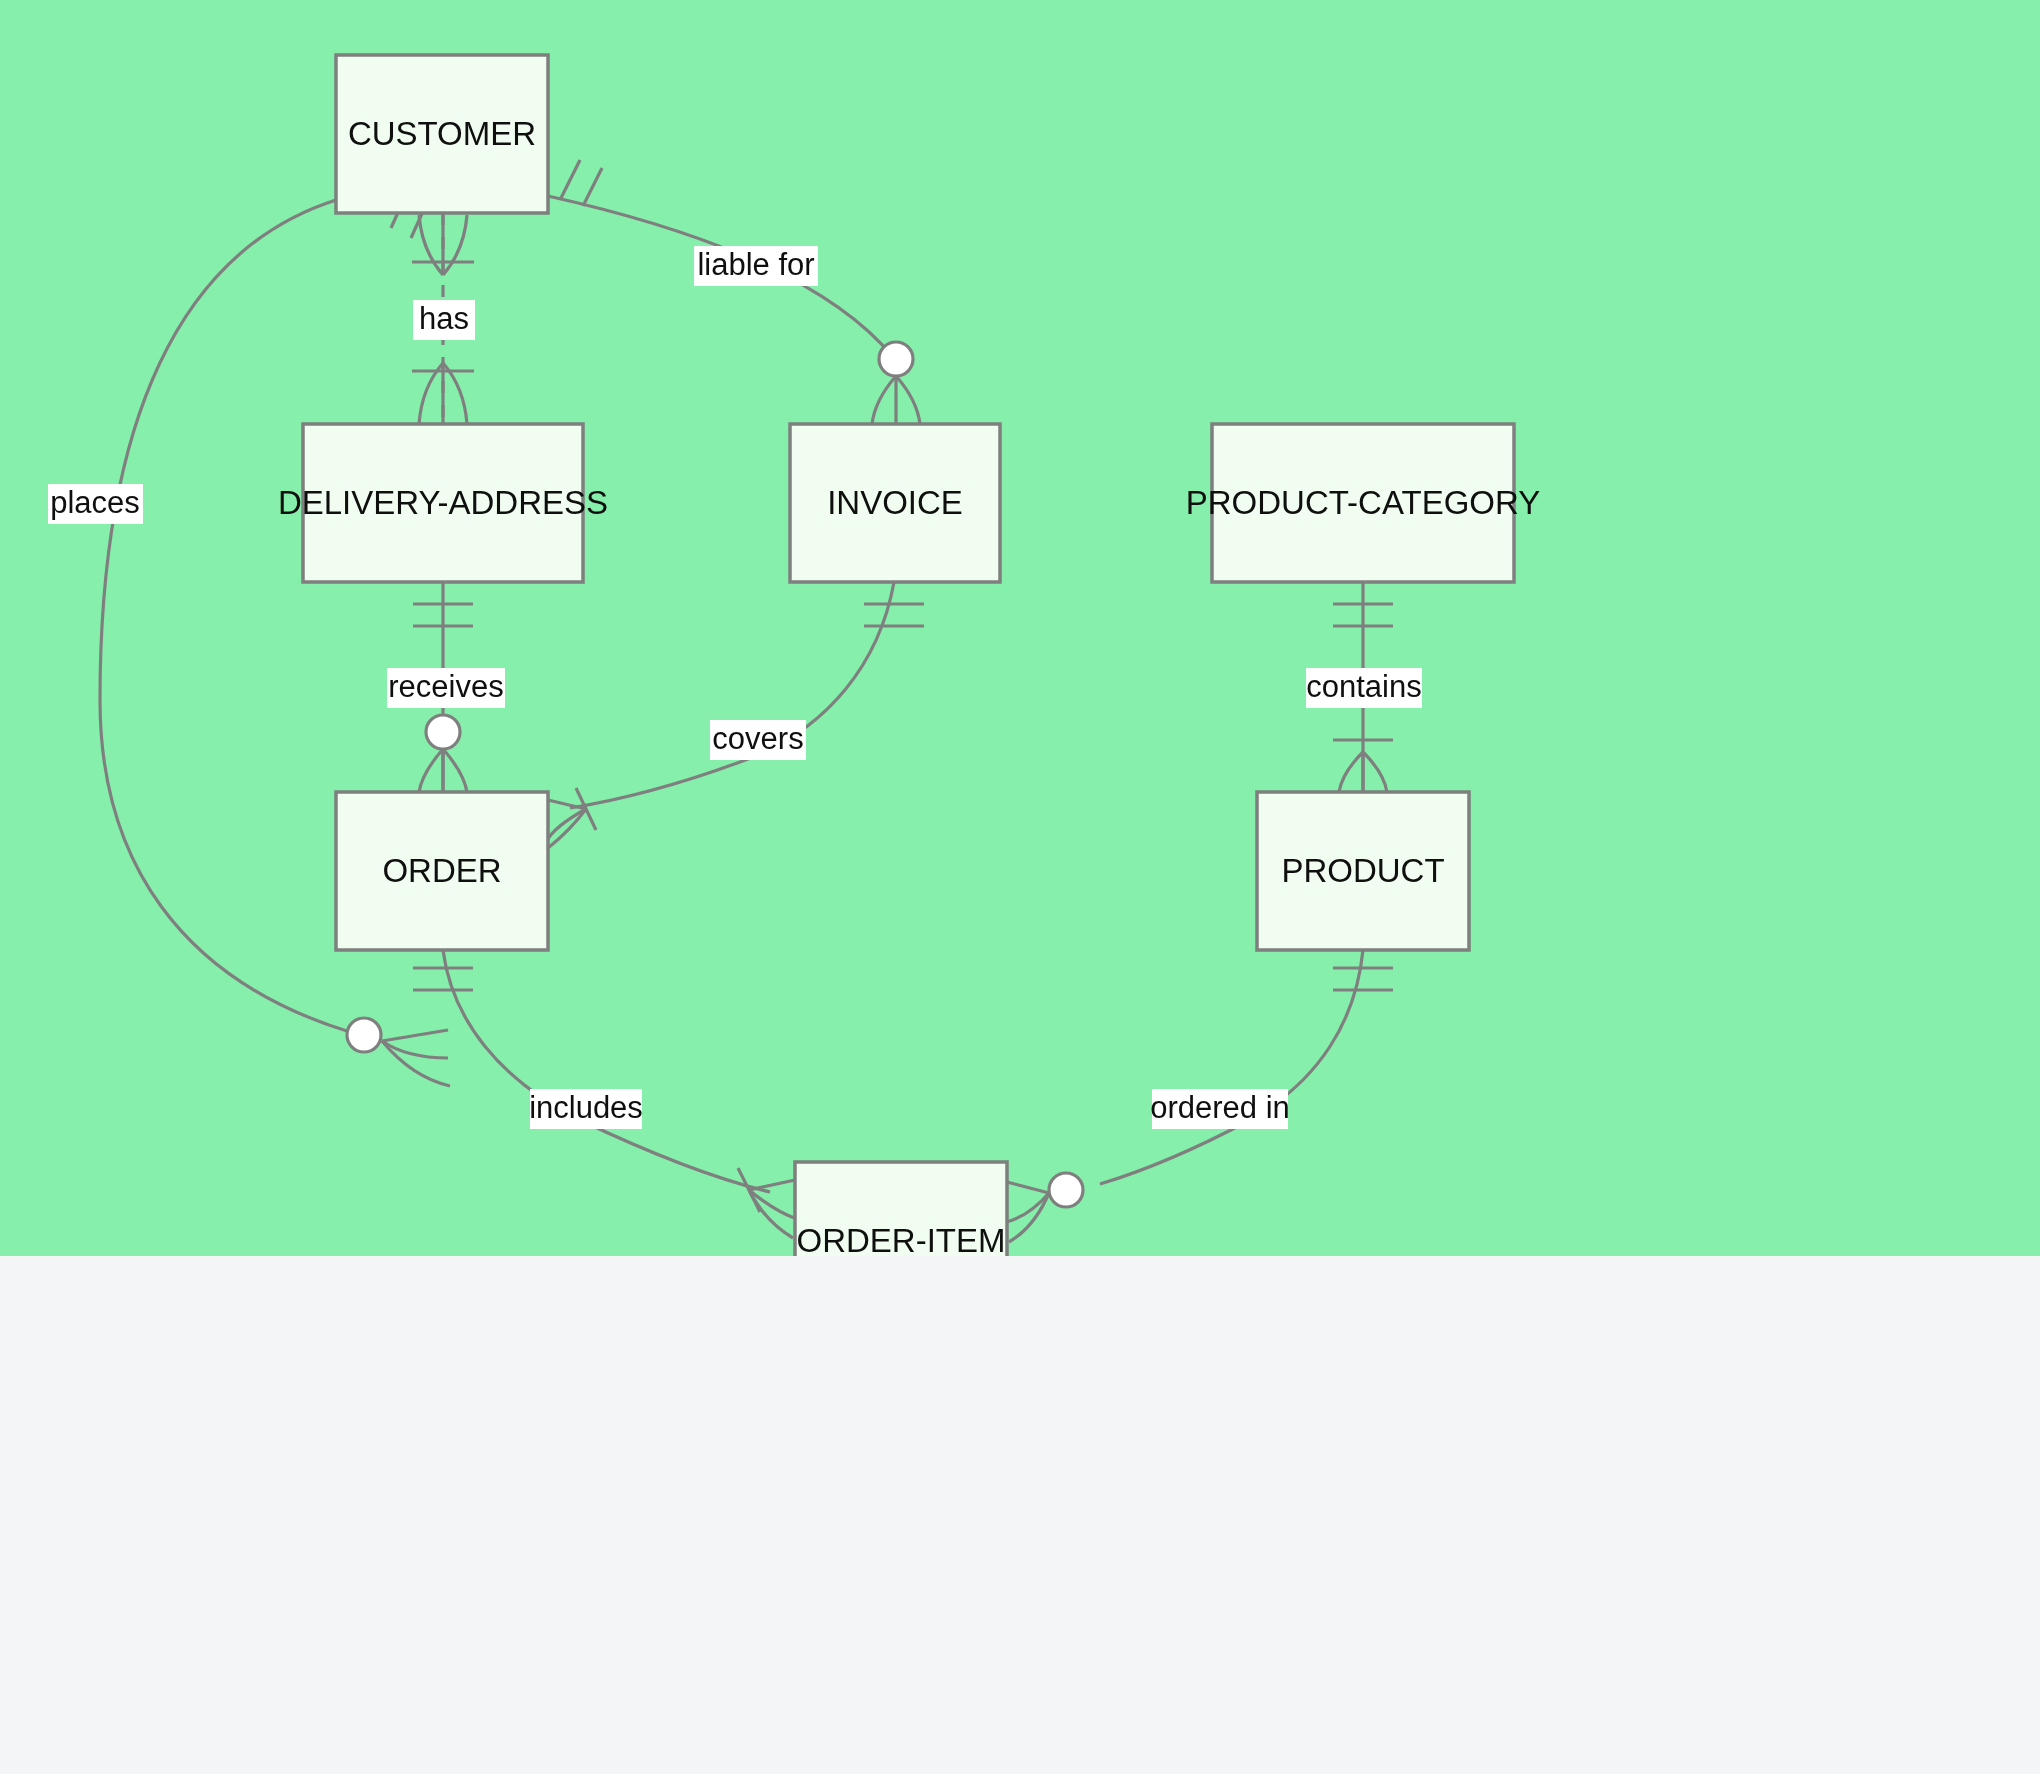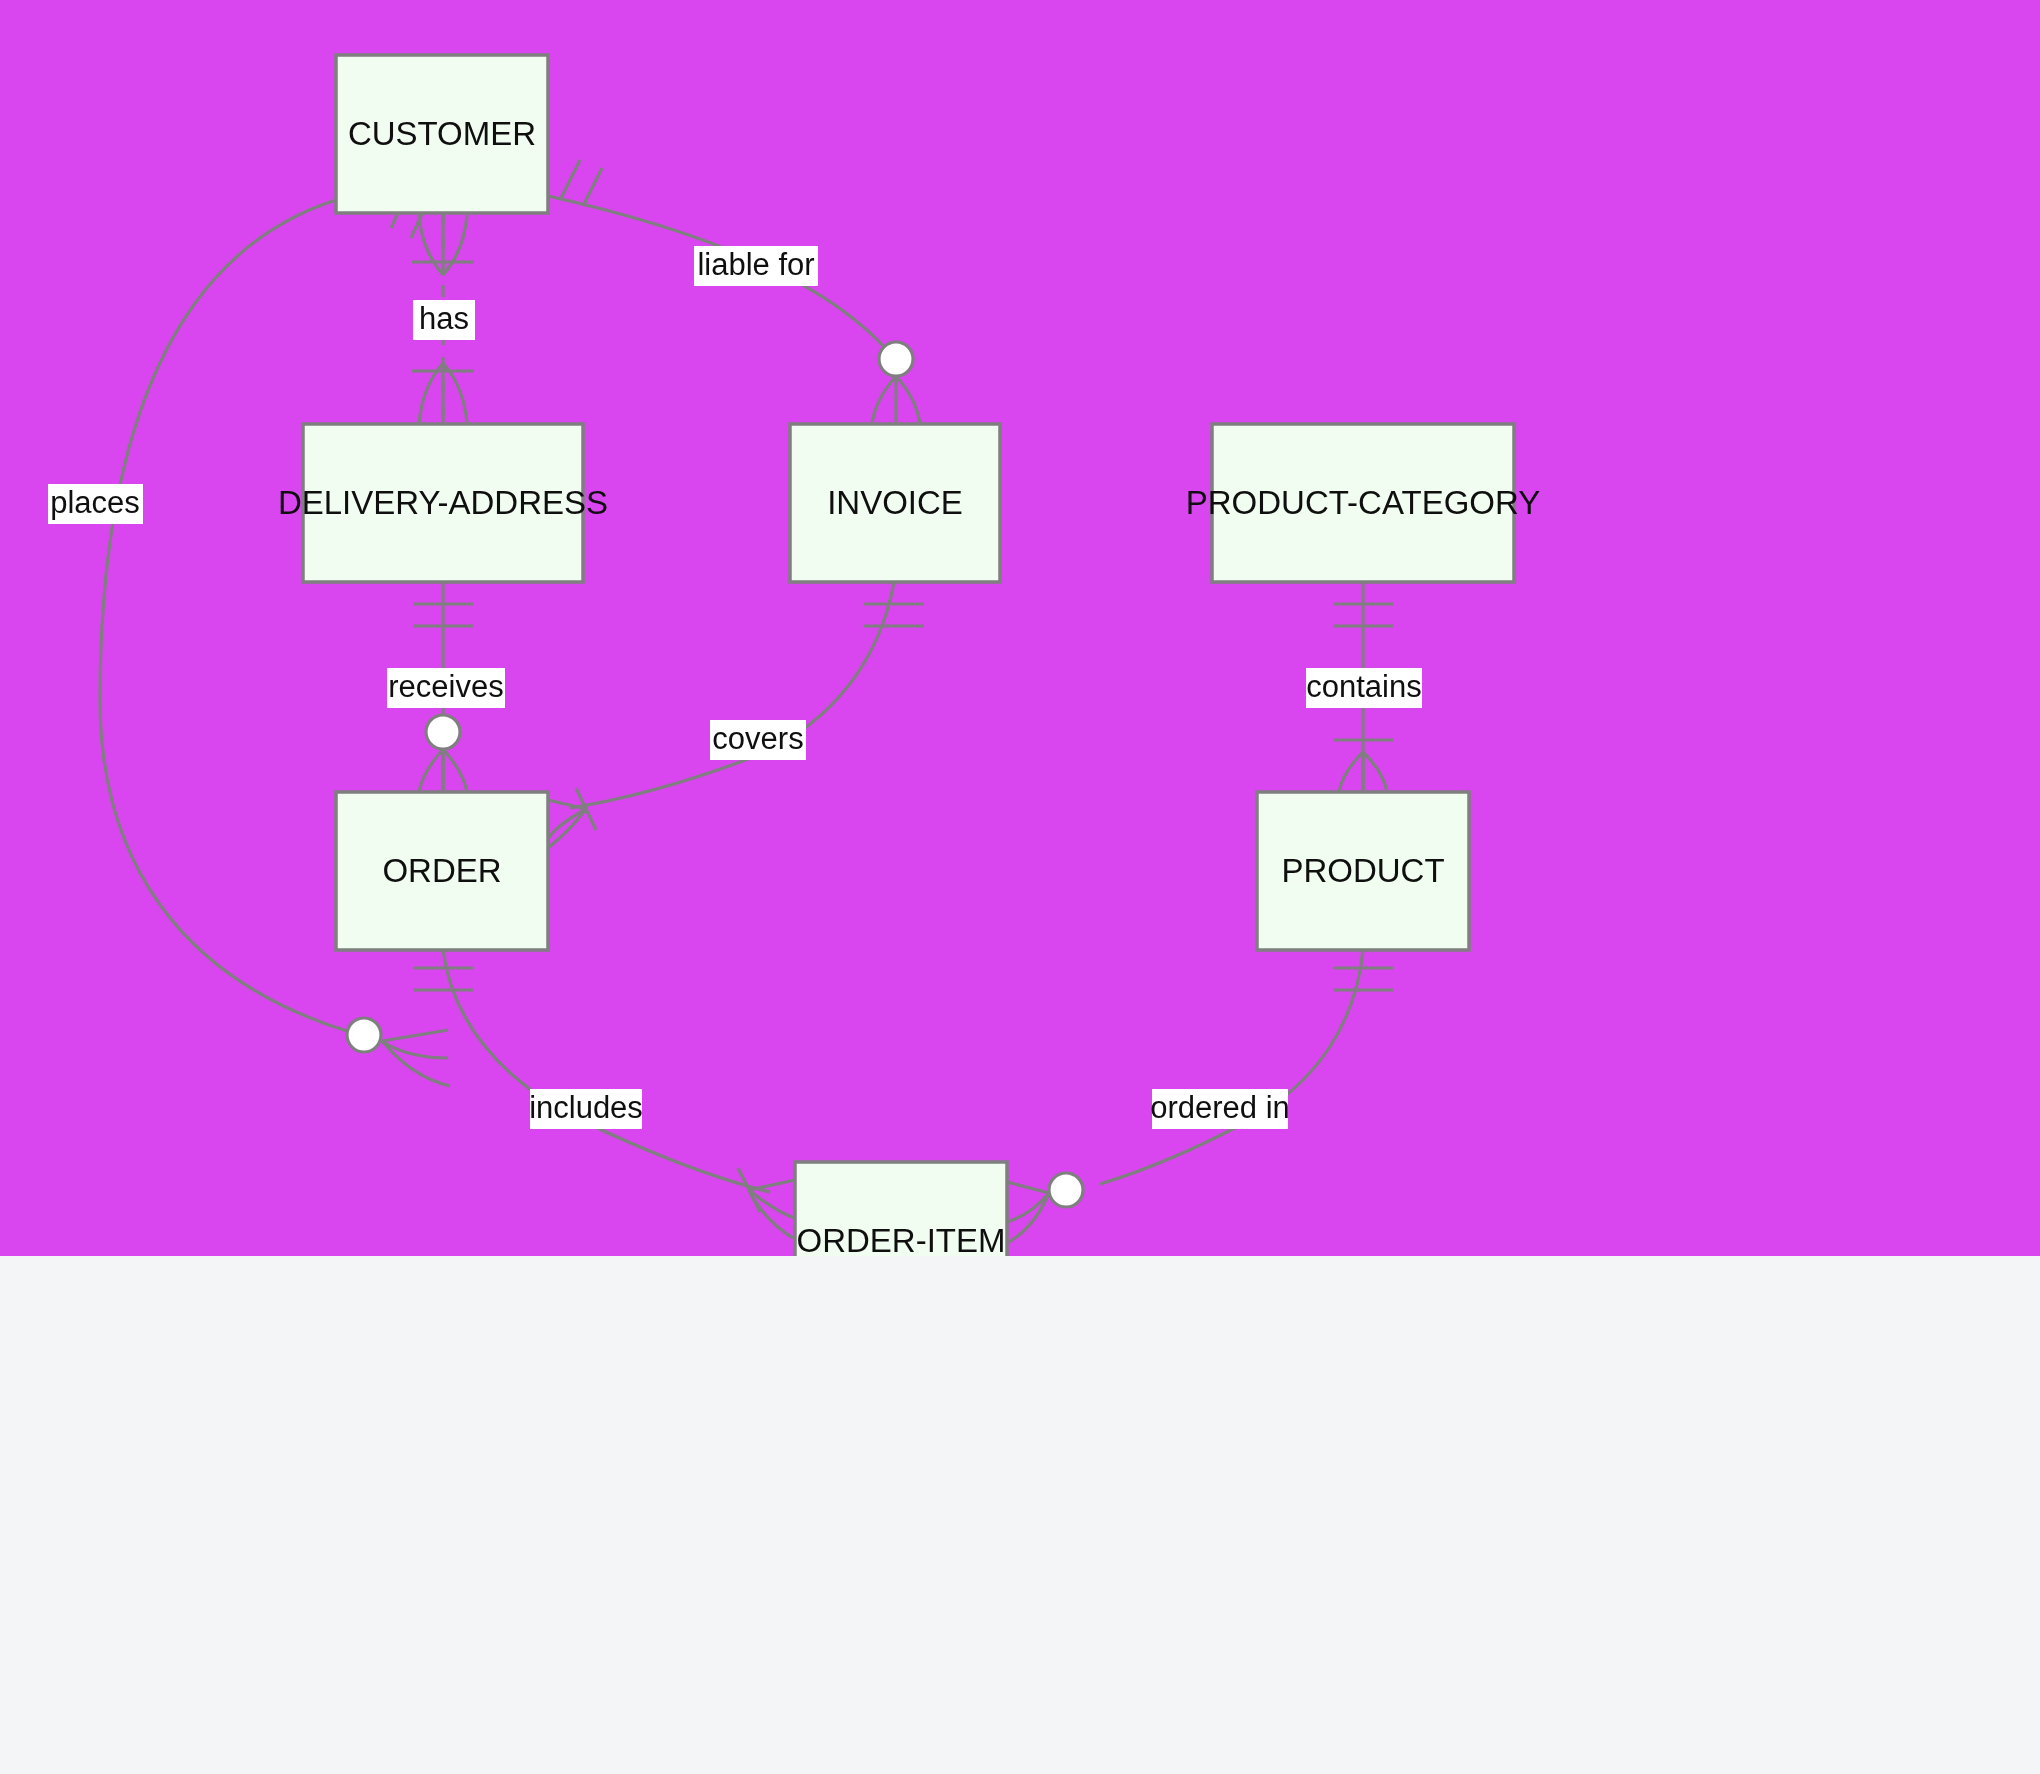--- a/index.html
+++ b/index.html
@@ -7,21 +7,21 @@
     padding: 0;
     background: #f4f5f7;
   }
   body {
     font-family: "Liberation Sans", sans-serif;
   }
   #canvas {
     position: relative;
     width: 2040px;
     height: 1256px;
-    background: #d946ef;
+    background: #86efac;
     overflow: hidden;
   }
   #er-svg {
     position: absolute;
     left: 0;
     top: 0;
     width: 2040px;
     height: 1774px;
   }
   .entity-rect {

